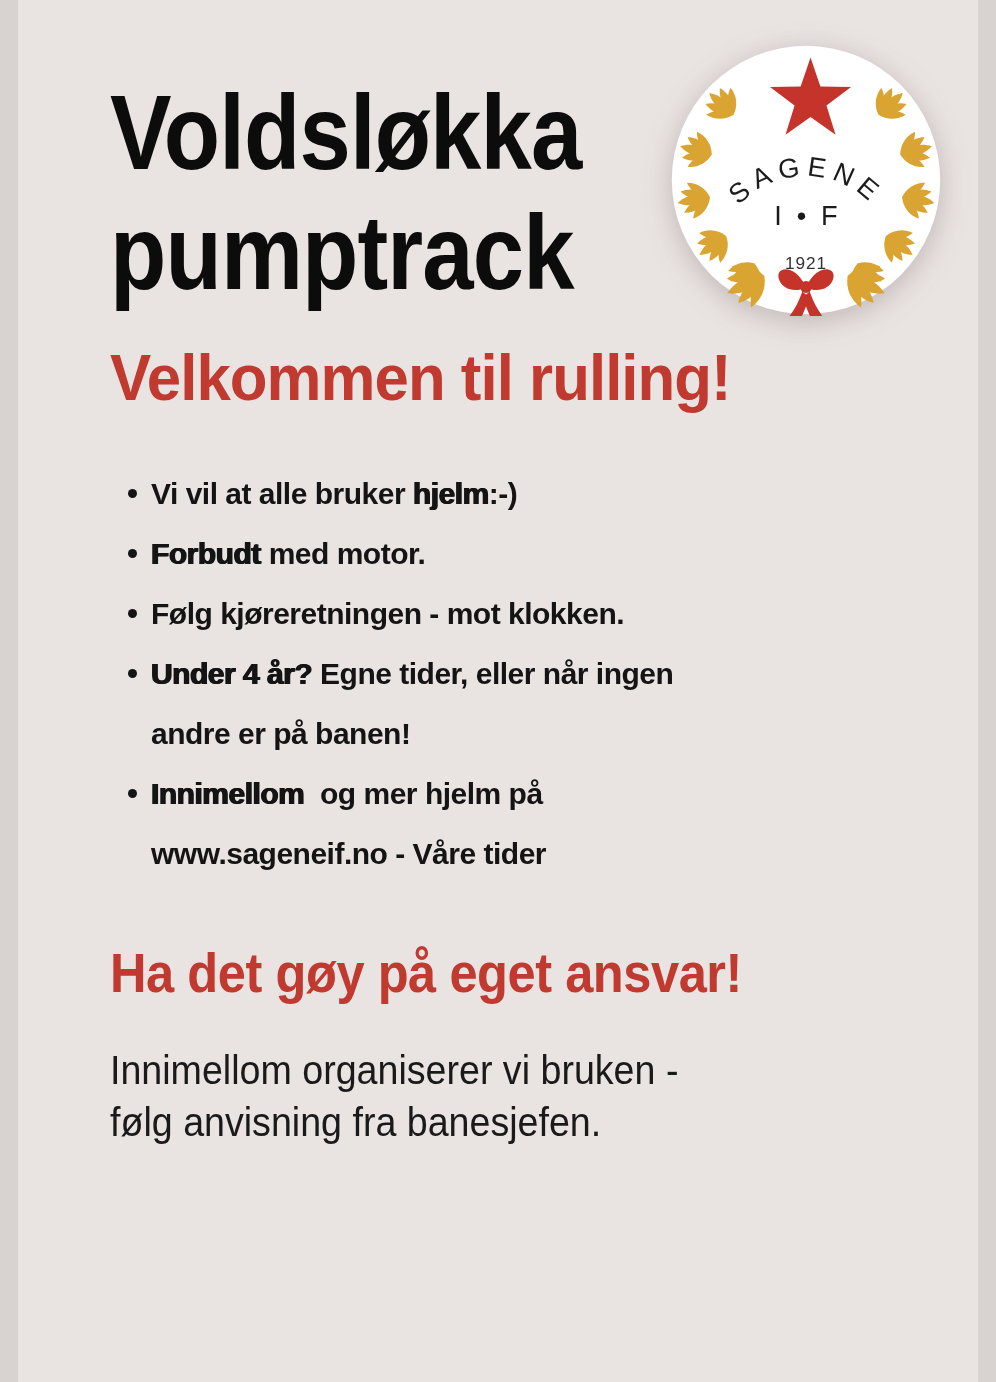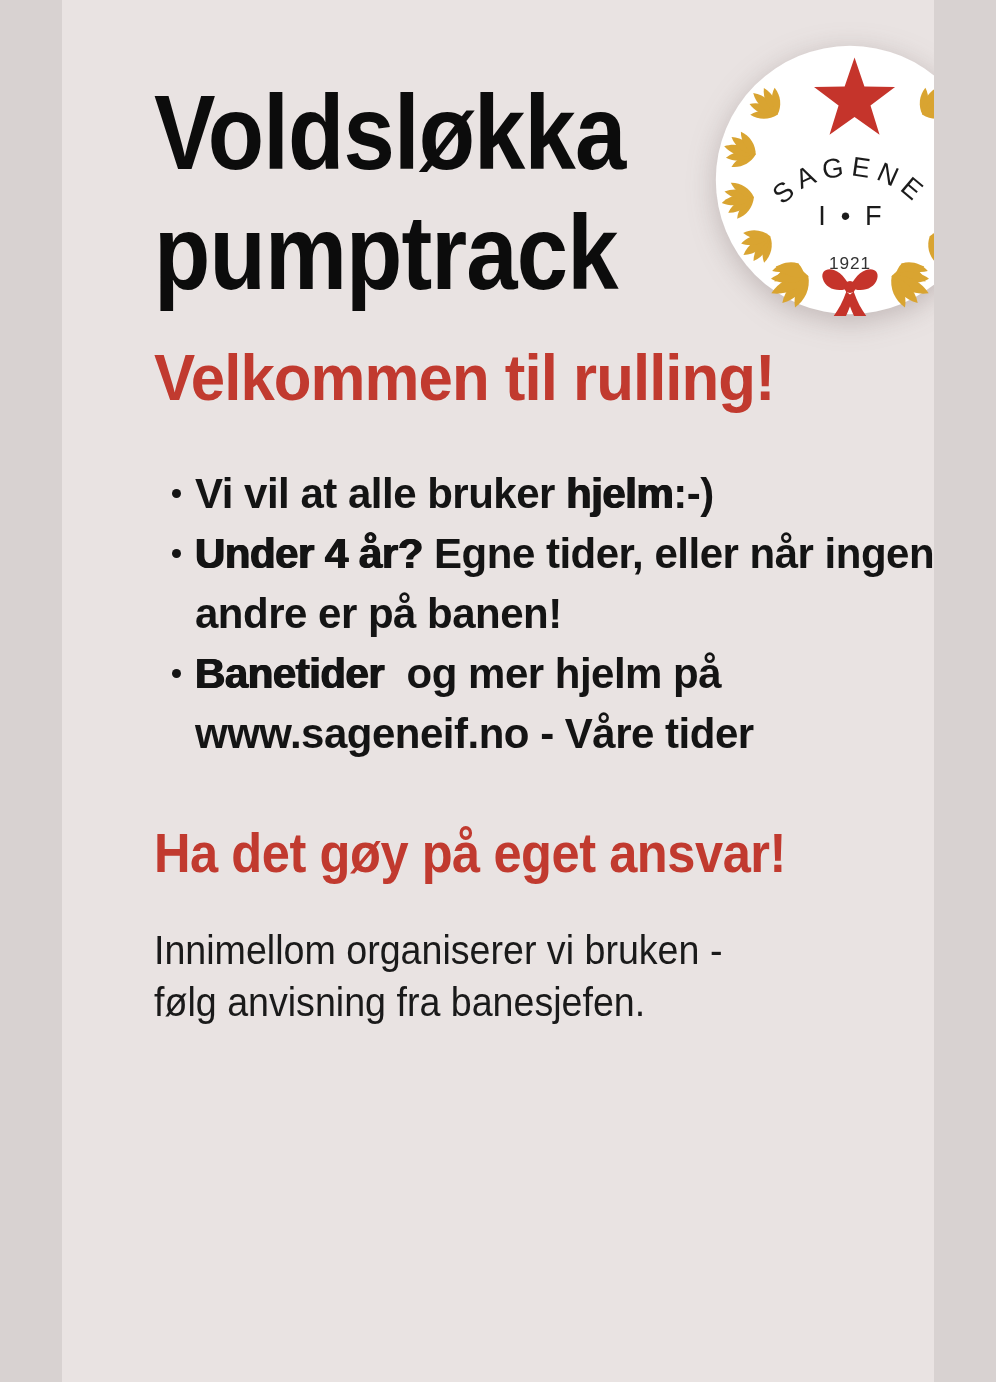--- a/index.html
+++ b/index.html
@@ -8,21 +8,21 @@
     --accent:#c13a2f;
     --gold:#d9a431;
     --star:#c5342b;
     --bow:#c5342b;
   }
   *{margin:0;padding:0;box-sizing:border-box;}
   html,body{background:#d8d2d1;}
   body{font-family:"Liberation Sans","DejaVu Sans",sans-serif;}
   .poster{
     position:relative;
-    width:872px;height:1382px;
+    width:960px;height:1382px;
     margin:0 auto;
     background:var(--bg);
     color:var(--ink);
     padding:72px 76px 0 92px;
     overflow:hidden;
   }
   .title{
     font-size:106px;
     line-height:120px;
     font-weight:700;
@@ -60,21 +60,21 @@
     transform:scaleX(.95);transform-origin:left top;
   }
   ul.rules{
     margin-top:47px;
     list-style:none;
     width:860px;
   }
   ul.rules li{
     position:relative;
     padding-left:41px;
-    font-size:42px;
+    font-size:30px;
     line-height:60px;
     font-weight:700;
     letter-spacing:-0.5px;
     white-space:pre-wrap;
   }
   ul.rules li::before{
     content:"";
     position:absolute;
     left:18px;top:25px;
     width:9px;height:9px;
@@ -156,22 +156,24 @@
         <path d="M146,273 C141,287 135,297 128,305 L141,309 C147,298 151,288 153,279 Z"></path>
         <path d="M154,273 C159,287 165,297 172,305 L159,309 C153,298 149,288 147,279 Z"></path>
       </g>
     </svg>
   </div>
 
   <h2 class="welcome">Velkommen til rulling!</h2>
 
   <ul class="rules">
       <li><span class="seg">Vi vil at alle bruker </span><span class="seg bold">hjelm</span><span class="seg">:-)</span></li>
+      <li><span class="seg bold">Forbudt</span><span class="seg"> med motor.</span></li>
+      <li><span class="seg">Følg kjøreretningen - mot klokken.</span></li>
       <li><span class="seg bold">Under 4 år?</span><span class="seg"> Egne tider, eller når ingen</span><br><span class="seg">andre er på banen!</span></li>
-      <li><span class="seg bold">Banetider </span><span class="seg"> og mer hjelm på</span><br><span class="seg">www.sageneif.no - Våre tider</span></li>
+      <li><span class="seg bold">Innimellom </span><span class="seg"> og mer hjelm på</span><br><span class="seg">www.sageneif.no - Våre tider</span></li>
     </ul>
 
   <h2 class="fun">Ha det gøy på eget ansvar!</h2>
 
   <p class="footer-note">
     <span style="display:block">Innimellom organiserer vi bruken -</span>
     <span style="display:block">følg anvisning fra banesjefen.</span>
   </p>
 
 </div>

